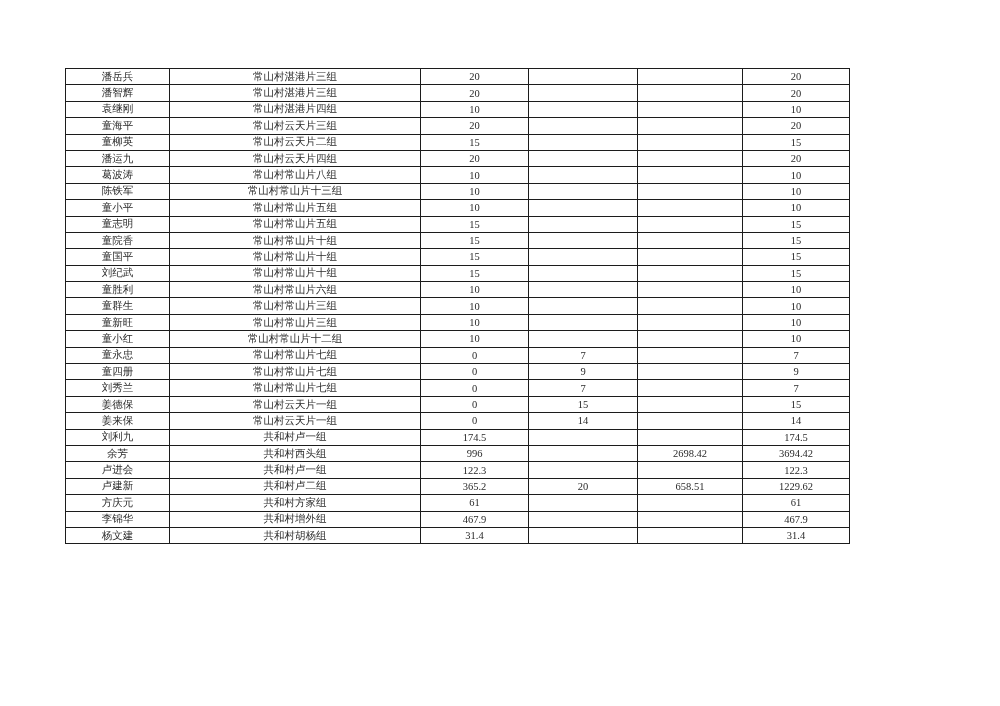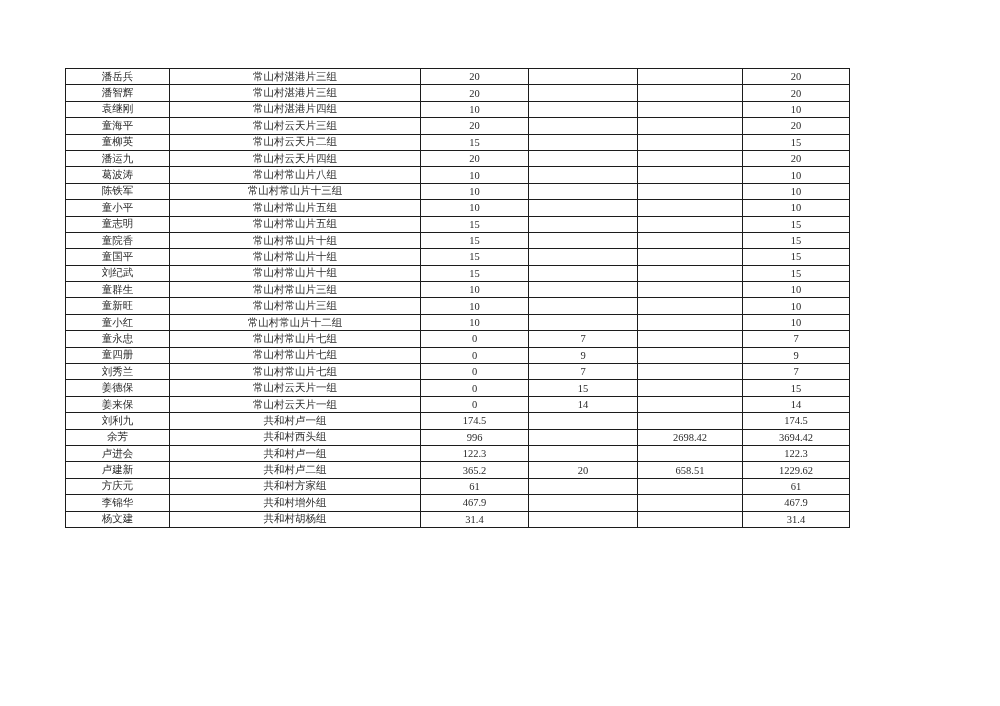--- a/index.html
+++ b/index.html
@@ -160,20 +160,28 @@
 
   <tr>
     <td>刘纪武</td>
     <td>常山村常山片十组</td>
     <td>15</td>
     <td></td>
     <td></td>
     <td>15</td>
   </tr>
 
+  <tr>
+    <td>童胜利</td>
+    <td>常山村常山片六组</td>
+    <td>10</td>
+    <td></td>
+    <td></td>
+    <td>10</td>
+  </tr>
 
   <tr>
     <td>童群生</td>
     <td>常山村常山片三组</td>
     <td>10</td>
     <td></td>
     <td></td>
     <td>10</td>
   </tr>
 

